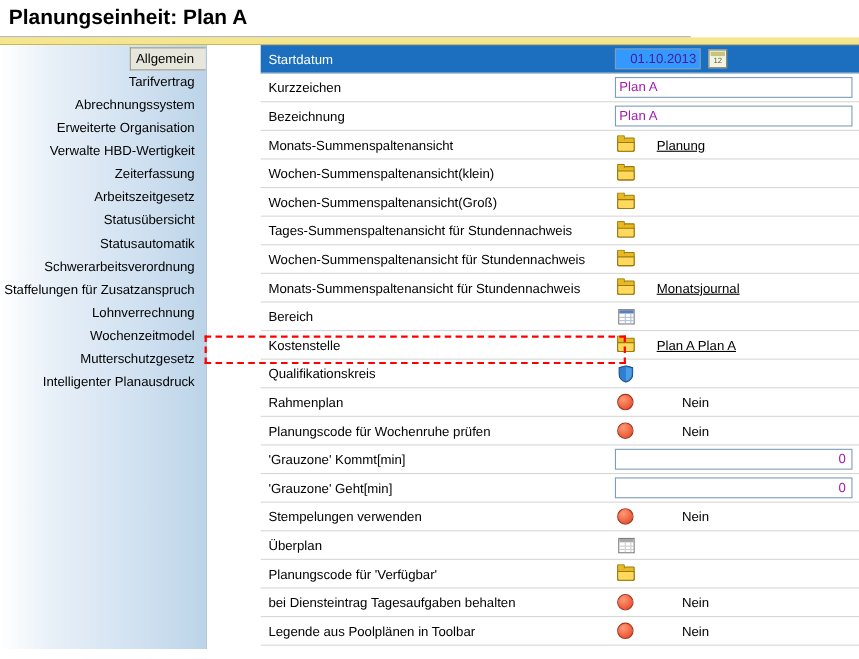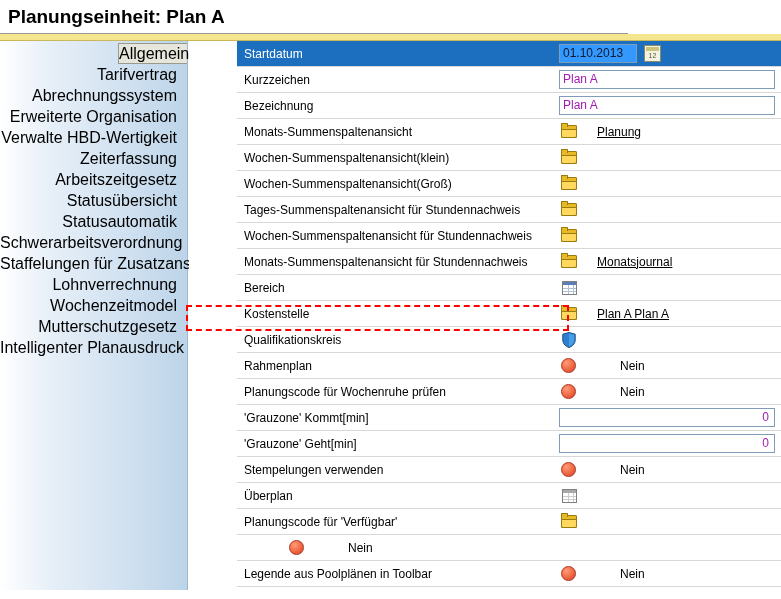--- a/index.html
+++ b/index.html
@@ -60,21 +60,21 @@
     background: linear-gradient(to right, #ffffff 0%, #e8f0f8 25%, #cfe0f0 70%, #bcd4e8 100%);
     border-right: 1px solid #9fb8cf;
     box-sizing: border-box;
     padding-top: 2px;
   }
   .nav-item {
     height: 21px;
     line-height: 21px;
     text-align: right;
     padding-right: 10px;
-    font-size: 16px;
+    font-size: 12px;
     color: #000;
     white-space: nowrap;
     box-sizing: border-box;
   }
   .nav-item.selected {
     background: #e6e6dc;
     border: 1px solid #9a9a8c;
     border-right: none;
     margin-left: 118px;
     text-align: center;
@@ -133,21 +133,22 @@
     box-sizing: border-box;
     color: #a21caf;
   }
   .txt-date {
     width: 78px;
     color: #000080;
     background: #ffffff;
   }
   .txt-date.sel {
     background: #3399ff;
-    color: #0f172a;
+    color: #4c1d95;
+    text-align: right;
   }
   .txt-wide {
     width: 216px;
   }
   .txt-num {
     width: 216px;
     text-align: right;
     padding-right: 5px;
   }
   
@@ -558,20 +559,21 @@
           <div class="icon-wrap">
             <span class="folder">
               <span class="back"></span>
               <span class="tab"></span>
               <span class="front"></span>
             </span>
           </div>
         </div>
       </div>
       <div class="row">
+        <div class="row-label">bei Diensteintrag Tagesaufgaben behalten</div>
         <div class="row-value">
           <div class="circle-wrap">
             <span class="circle"></span>
           </div>
           <span class="nein-text">Nein</span>
         </div>
       </div>
       <div class="row">
         <div class="row-label">Legende aus Poolplänen in Toolbar</div>
         <div class="row-value">

